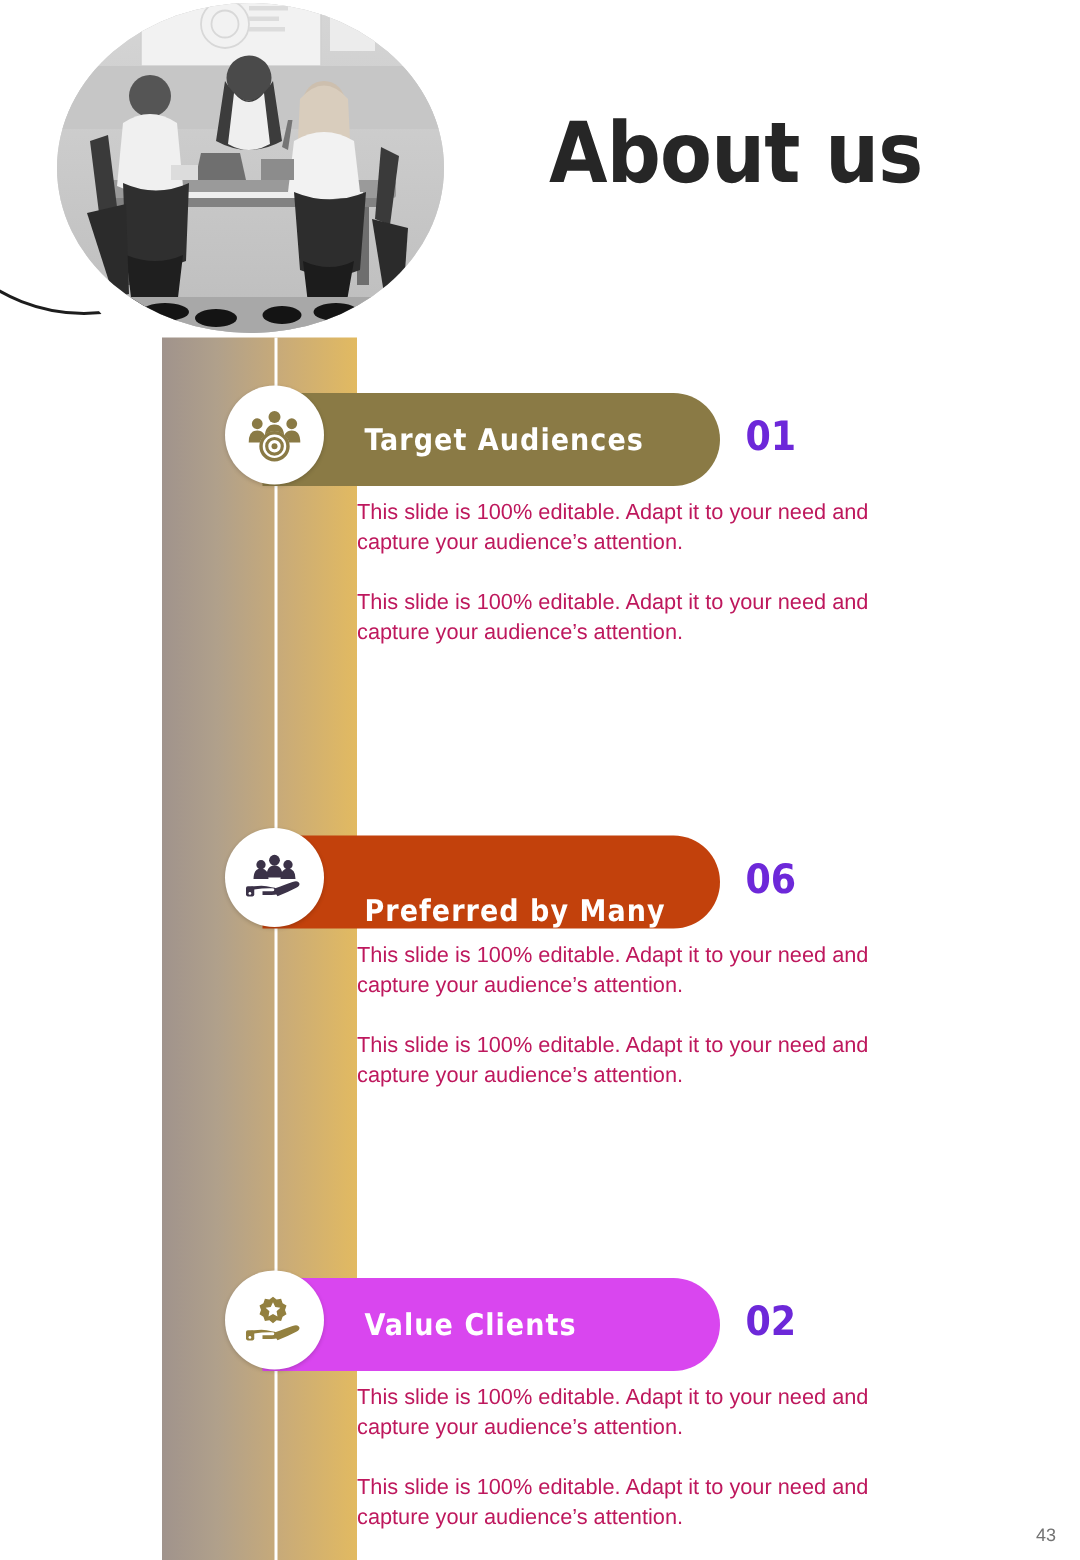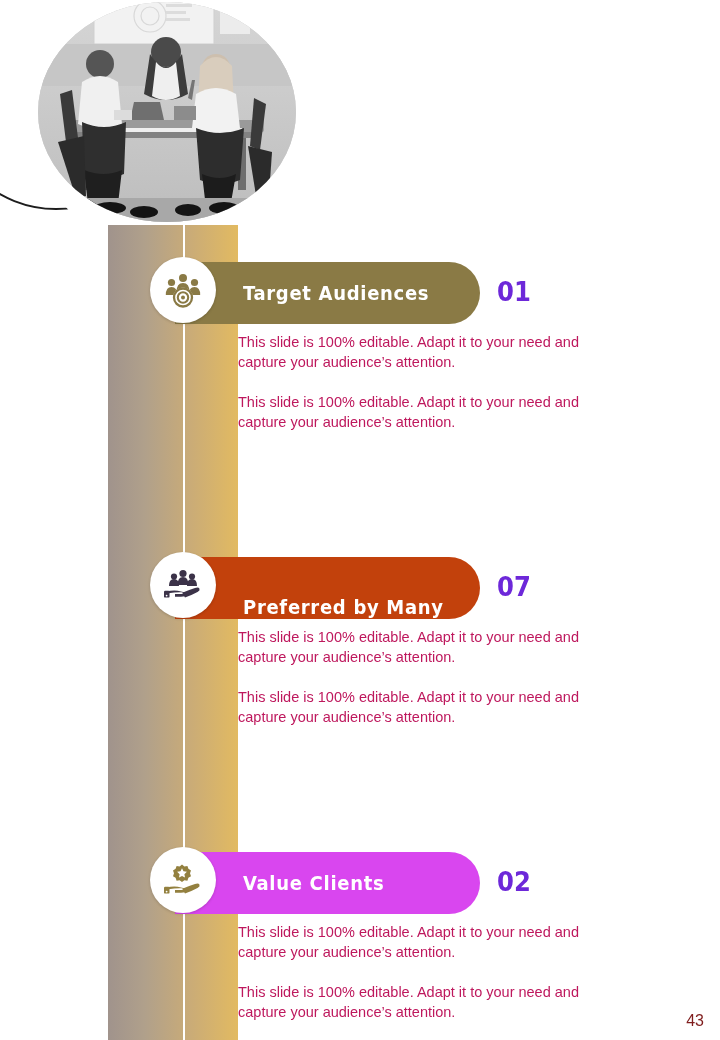--- a/index.html
+++ b/index.html
@@ -162,22 +162,22 @@
     margin: 0 0 20px 0;
     font-family: "Liberation Sans", sans-serif;
   }
   .para:last-child { margin-bottom: 0; }
 
   
   .page-num {
     position: absolute;
     right: 16px;
     bottom: 10px;
-    font-size: 16px;
-    color: #7f1d1d;
+    font-size: 12px;
+    color: #737373;
     z-index: 8;
     font-family: "Liberation Sans", sans-serif;
   }
 </style>
 </head>
 <body>
 
 <div class="slide">
 
   <div class="deco-arc"></div>
@@ -239,20 +239,21 @@
       <path d="M150 96 l4 -18 l3 0 l-3 20 z" fill="#757575"></path>
 
       <rect x="0" y="196" width="258" height="24" fill="#a8a8a8"></rect>
       <ellipse cx="72" cy="206" rx="16" ry="6" fill="#141414"></ellipse>
       <ellipse cx="106" cy="210" rx="14" ry="6" fill="#141414"></ellipse>
       <ellipse cx="150" cy="208" rx="13" ry="6" fill="#141414"></ellipse>
       <ellipse cx="186" cy="206" rx="15" ry="6" fill="#141414"></ellipse>
     </svg>
   </div>
 
+  <div class="page-title">About us</div>
 
   <div class="row" style="top:262px;">
     <div class="row-head">
       <div class="bar" style="background:#8a7a45;">
         <span class="bar-label">Target Audiences</span>
       </div>
       <div class="num">01</div>
       <div class="icon-circle">
         <svg width="40" height="40" viewBox="0 0 40 40" xmlns="http://www.w3.org/2000/svg">
           <g fill="#8a7a45">
@@ -274,21 +275,21 @@
       <p class="para">This slide is 100% editable. Adapt it to your need and capture your audience’s attention.</p>
       <p class="para">This slide is 100% editable. Adapt it to your need and capture your audience’s attention.</p>
     </div>
   </div>
 
   <div class="row" style="top:557px;">
     <div class="row-head">
       <div class="bar" style="background:#c2410c;align-items:flex-end;">
         <span class="bar-label">Preferred by Many</span>
       </div>
-      <div class="num">07</div>
+      <div class="num">06</div>
       <div class="icon-circle">
         <svg width="40" height="40" viewBox="0 0 40 40" xmlns="http://www.w3.org/2000/svg">
           <g fill="#3b3248">
             <circle cx="20" cy="8.5" r="3.6"></circle>
             <path d="M14.6 20 q0 -8 5.4 -8 t5.4 8 z"></path>
             <circle cx="11" cy="11.5" r="3.1"></circle>
             <path d="M6 21 q0 -7 5 -7 t5 7 z"></path>
             <circle cx="29" cy="11.5" r="3.1"></circle>
             <path d="M24 21 q0 -7 5 -7 t5 7 z"></path>
             <path d="M3 26.5 q9 -2 15 0 q5 0.6 5 3 q0 2.2 -5 2.2 l-6 0 l0 -2.6 l6.4 0 q1.5 0 1.5 -1 q0 -0.9 -1.5 -0.9 q-6 -0.2 -13 1 z"></path>

